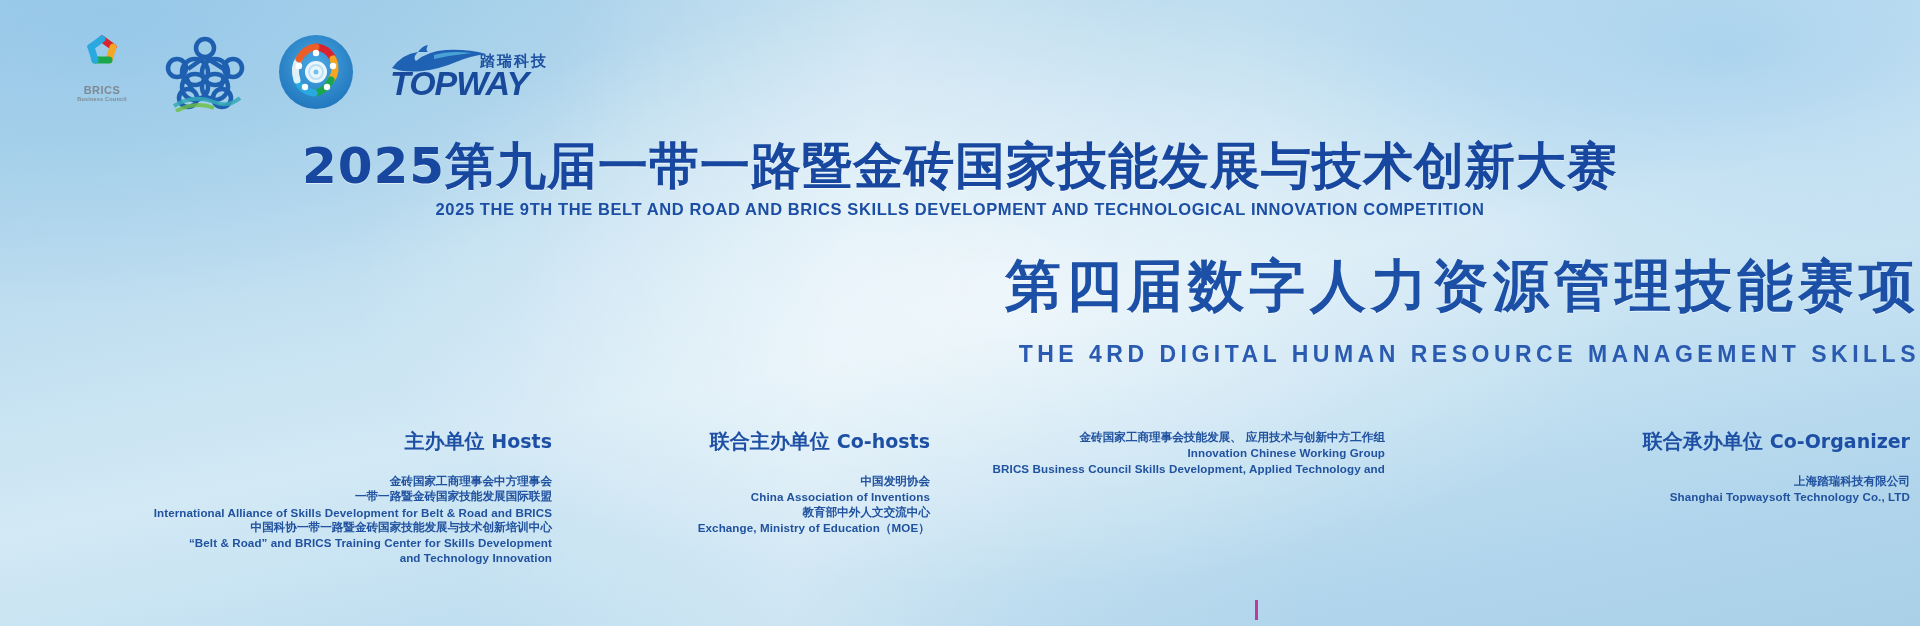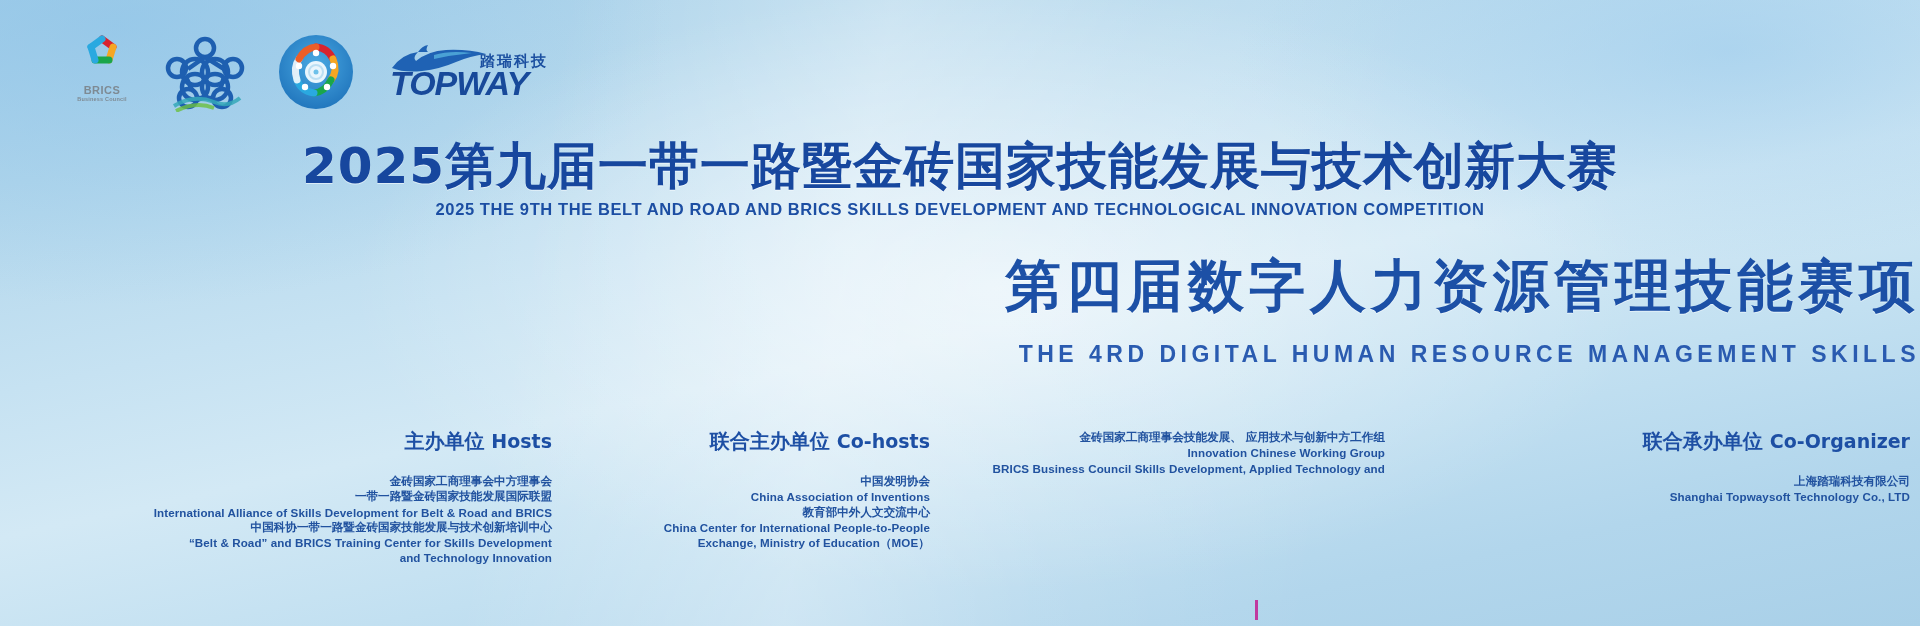--- a/index.html
+++ b/index.html
@@ -215,21 +215,20 @@
 
     <div class="col c1">
       <div class="col-head">
         <span>联合主办单位</span>
         <span class="en">Co-hosts</span>
       </div>
       <div class="entry">
         <div class="ln">中国发明协会</div>
         <div class="ln en">China Association of Inventions</div>
         <div class="ln">教育部中外人文交流中心</div>
-        <div class="ln en">China Center for International People-to-People</div>
         <div class="ln en">Exchange, Ministry of Education（MOE）</div>
       </div>
     </div>
 
     <div class="col c2">
       <div class="entry">
         <div class="ln">金砖国家工商理事会技能发展、 应用技术与创新中方工作组</div>
         <div class="ln en">Innovation Chinese Working Group</div>
         <div class="ln en">BRICS Business Council Skills Development, Applied Technology and</div>
       </div>

